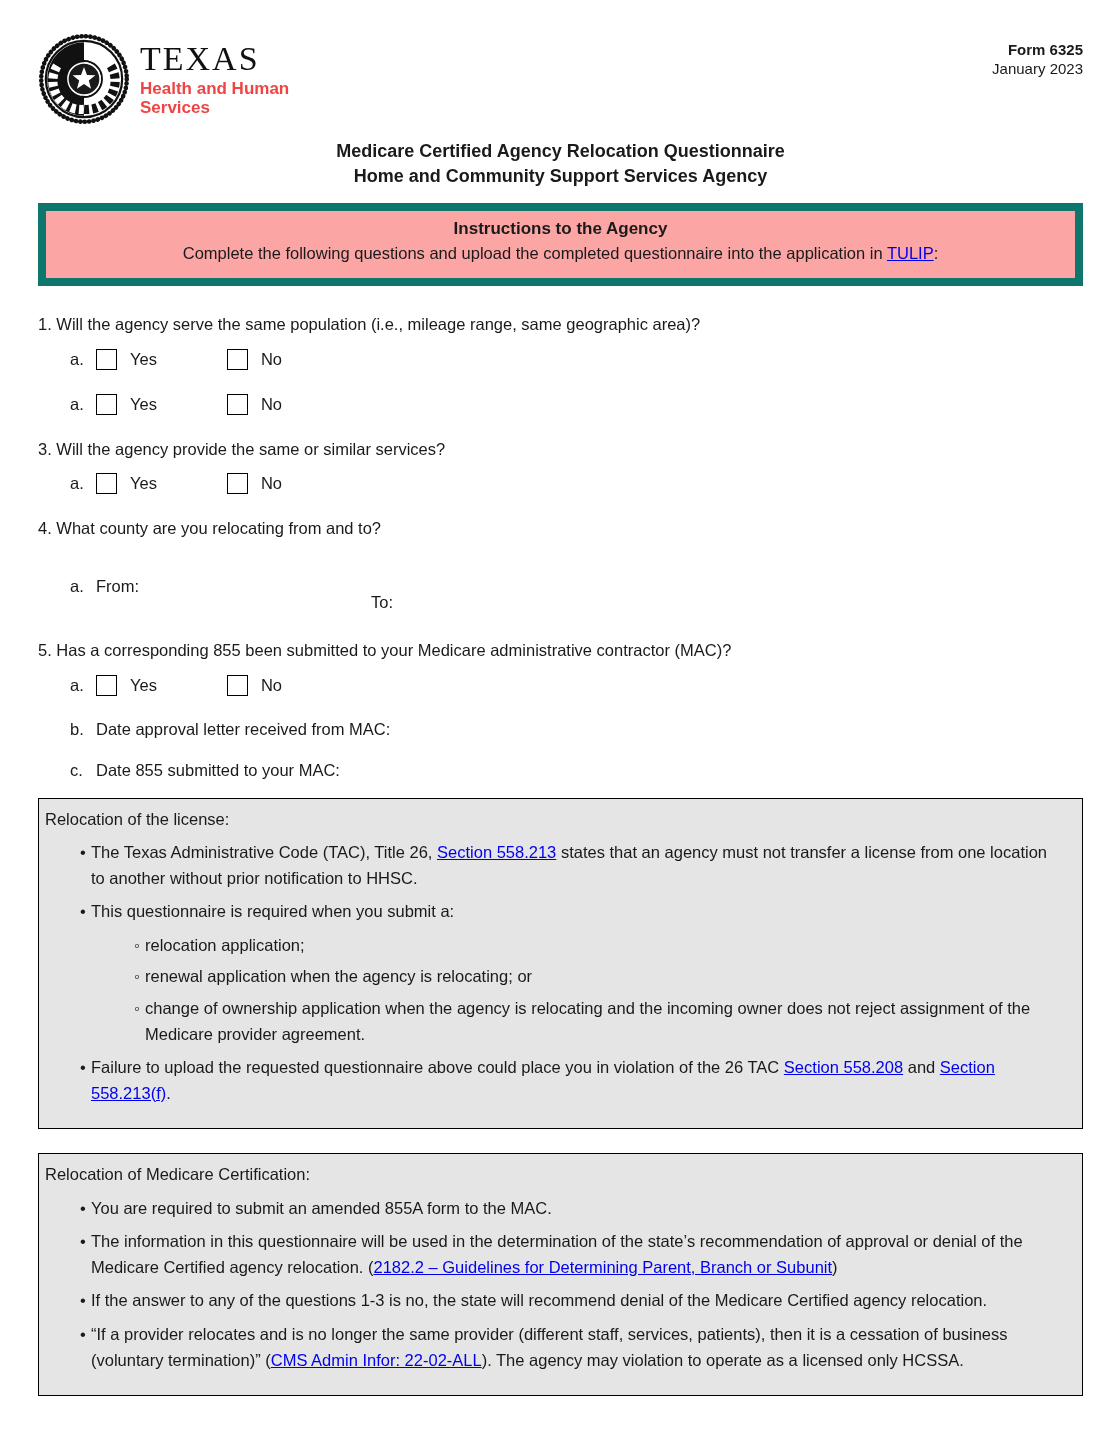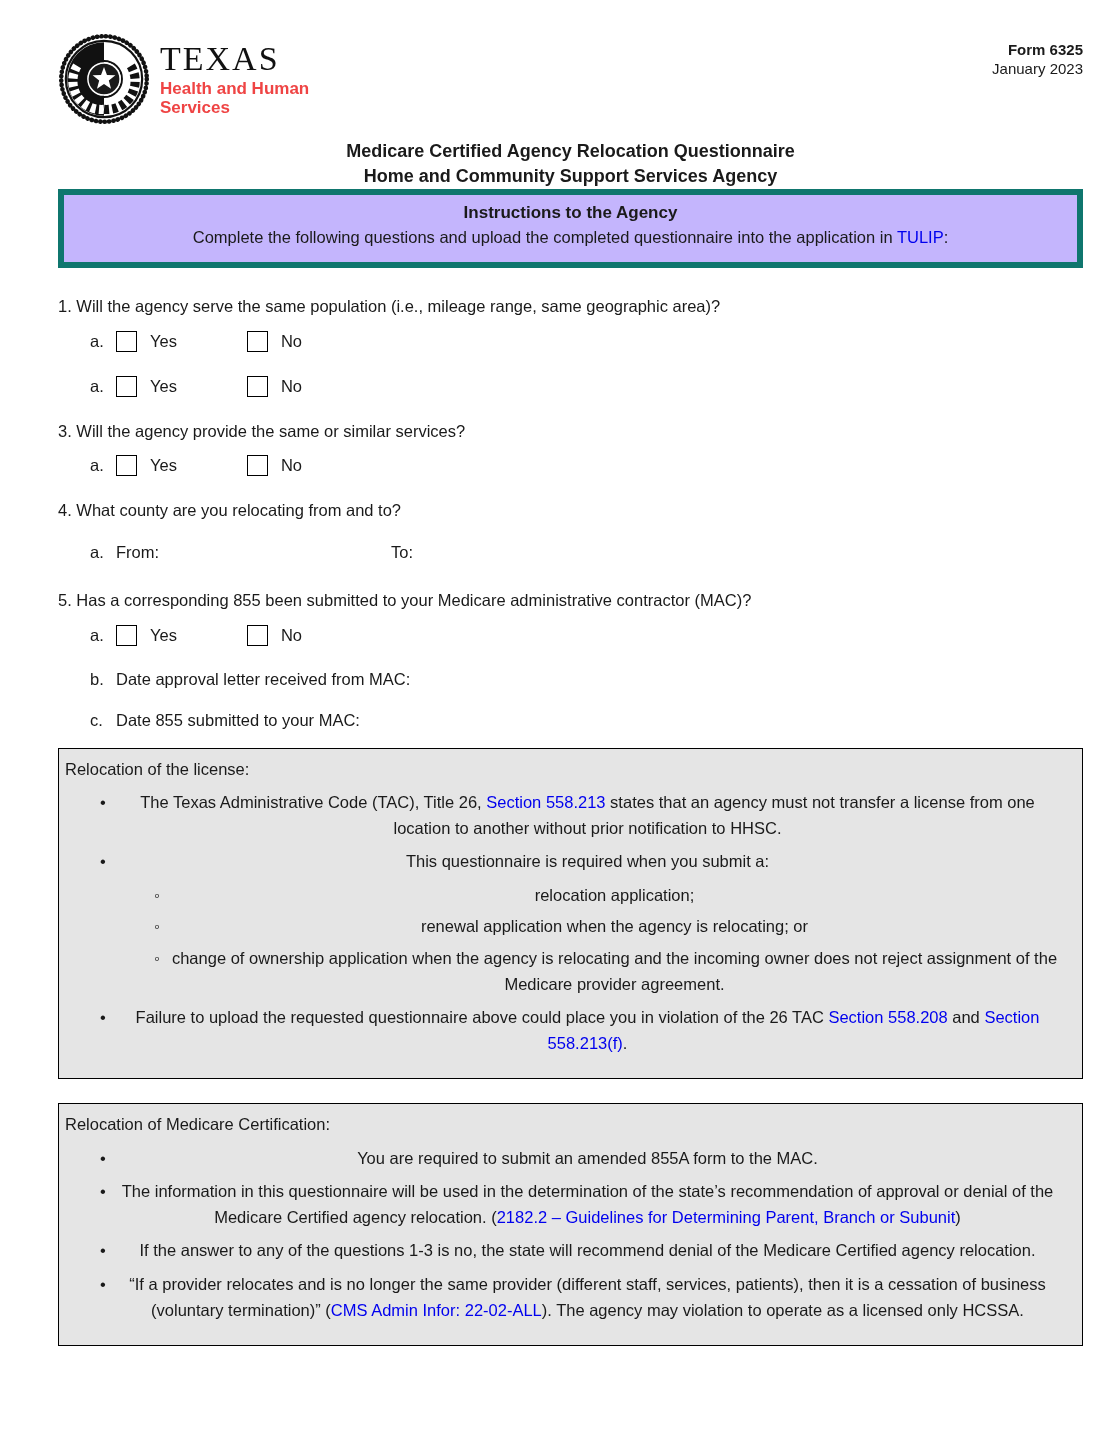--- a/index.html
+++ b/index.html
@@ -1,68 +1,68 @@
 <!DOCTYPE html>
 <html><head>
 <meta charset="utf-8">
 <style>
   * { margin:0; padding:0; box-sizing:border-box; }
   html,body { background:#ffffff; }
   body { font-family:"Liberation Sans", sans-serif; color:#1a1a1a; }
   .page {
     position:relative; width:1113px; min-height:1440px; margin:0 auto;
-    background:#ffffff; padding:33px 30px 40px 58px; overflow:hidden;
+    background:#ffffff; padding:33px 30px 40px 38px; overflow:hidden;
   }
   
   .header { display:flex; align-items:flex-start; }
   .logo-wrap { display:flex; align-items:flex-start; gap:10px; }
   .logo-seal { width:92px; height:92px; flex:0 0 auto; }
   .logo-text { padding-top:10px; }
   .logo-org { font-family:"Liberation Serif", serif; font-size:34px; letter-spacing:2px; color:#111; line-height:0.95; }
   .logo-sub { font-size:17px; font-weight:bold; line-height:1.12; color:#ef4444; margin-top:4px; }
   .form-info { margin-left:auto; text-align:right; font-size:15px; line-height:1.25; padding-top:8px; }
   .form-number { font-weight:bold; }
   
   .doc-title { text-align:center; font-size:18px; font-weight:bold; line-height:1.4; margin-top:14px; }
   
   .instr-box {
-    border:6px solid #0f766e; background:#c4b5fd;
+    margin-top:14px; border:8px solid #0f766e; background:#fca5a5;
     text-align:center; padding:7px 10px 12px 10px;
   }
   .instr-heading { font-size:17px; font-weight:bold; line-height:1.35; }
   .instr-text { font-size:16.5px; line-height:1.5; }
-  a.lnk { color:#0000ee; cursor:pointer; }
+  a.lnk { color:#0000ee; text-decoration:underline; cursor:pointer; }
   
   .questions { margin-top:28px; font-size:16.5px; }
   .q-text { margin-bottom:14px; line-height:1.25; }
   .ans-row { display:flex; align-items:center; margin:0 0 24px 32px; }
   .ans-letter { width:26px; flex:0 0 auto; }
   .checkbox {
     display:inline-block; width:21px; height:21px; border:1.6px solid #000;
     background:#fff; flex:0 0 auto; margin-right:13px;
   }
   .cb-label { margin-right:0; }
   .cb-gap { width:70px; flex:0 0 auto; }
   .fromto-row { display:flex; align-items:center; margin:22px 0 28px 32px; }
-  .to-label { margin-left:232px; }
+  .to-label { margin-left:232px;margin-top:32px; }
   .sub-row { display:flex; align-items:center; margin:0 0 18px 32px; }
   .sub-row .ans-letter { width:26px; }
   .mt-extra { margin-top:22px; }
   
   .info-box {
     border:1.6px solid #000; background:#e5e5e5; margin-top:0;
     padding:8px 12px 14px 6px; font-size:16.5px; line-height:1.55;
   }
   .box1 { margin-top:16px; }
   .box2 { margin-top:24px; }
   .box-heading { margin:0 0 8px 0; }
   .bullet { display:flex; margin:8px 0 8px 0; }
   .b-marker { width:16px; flex:0 0 auto; margin-left:30px; text-align:center; }
   .b-marker.lvl2 { margin-left:84px; }
-  .b-text { flex:1; padding-right:6px;text-align:center; }
+  .b-text { flex:1; padding-right:6px; }
   .bullet.sub { margin:6px 0; }
 </style>
 </head>
 <body>
 
 <div class="page">
 
   <div class="header">
     <div class="logo-wrap">
       <svg class="logo-seal" viewBox="0 0 100 100" xmlns="http://www.w3.org/2000/svg">

